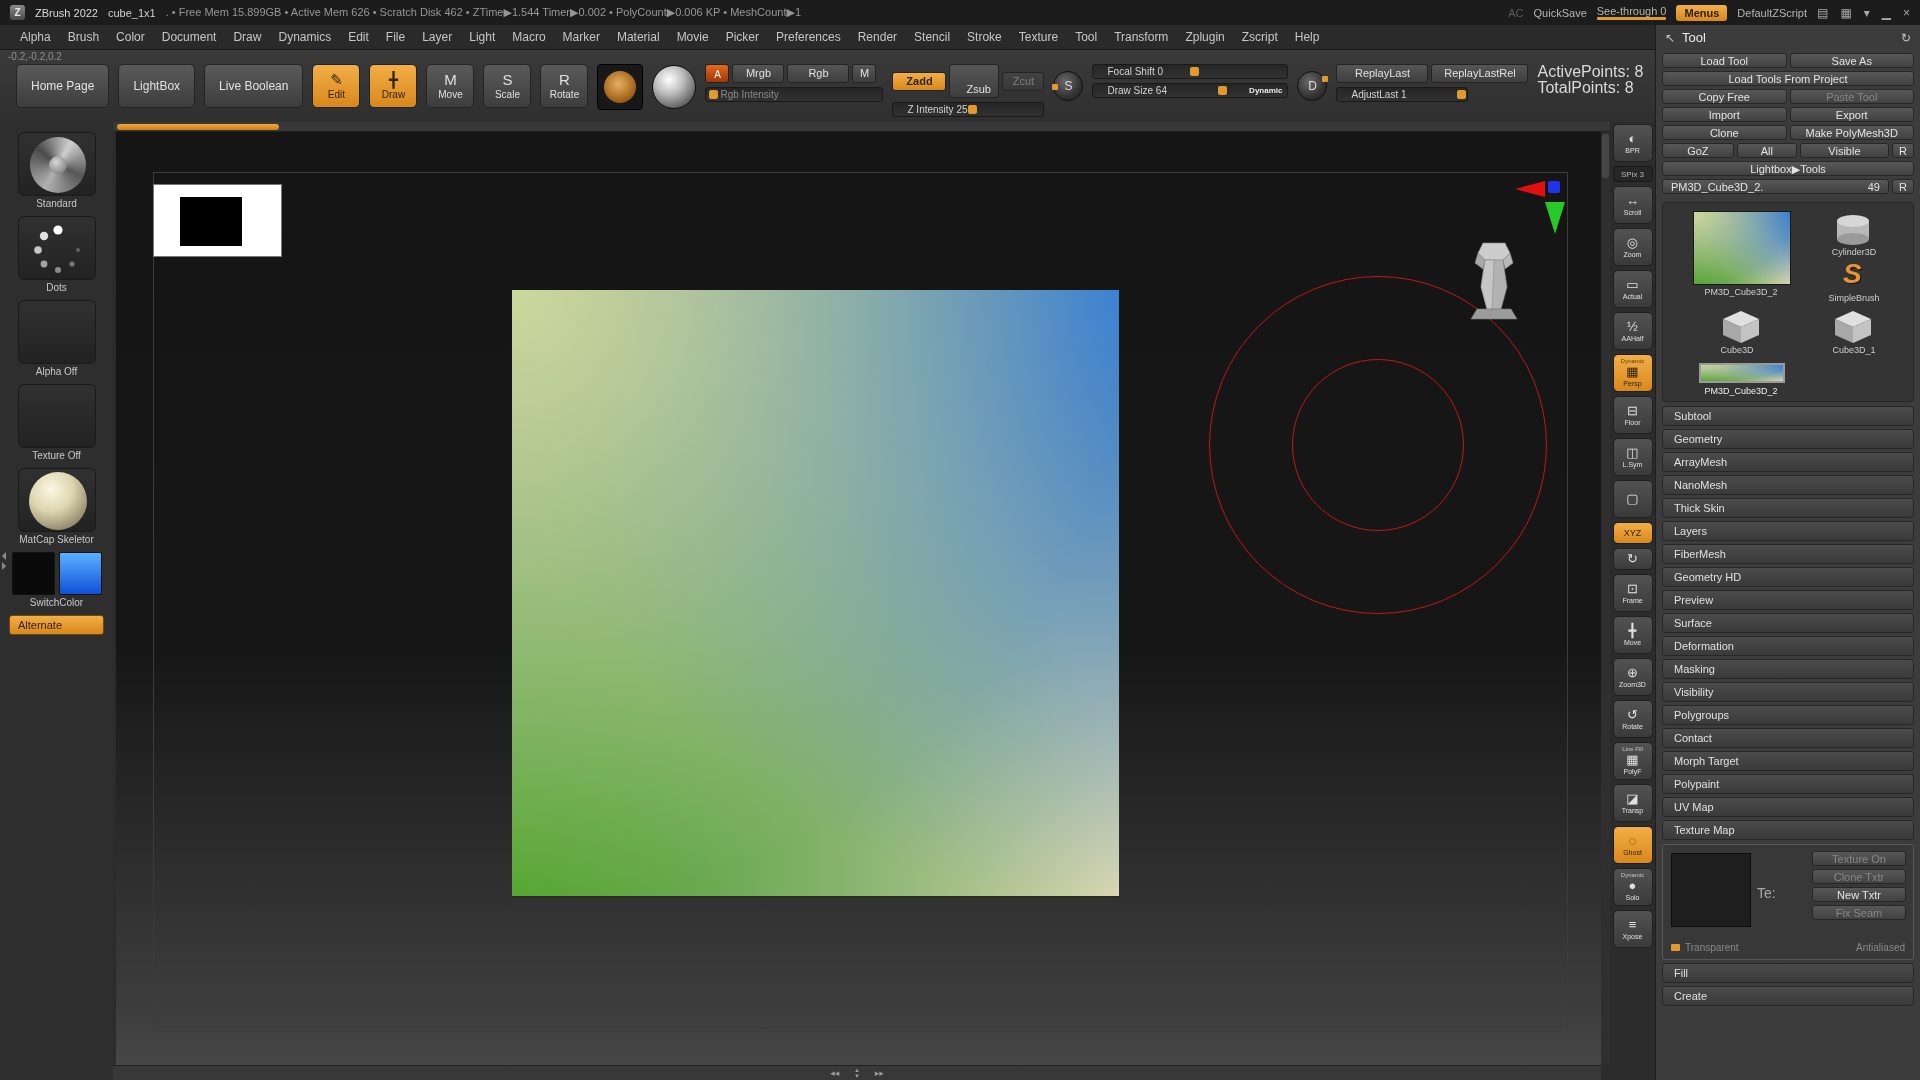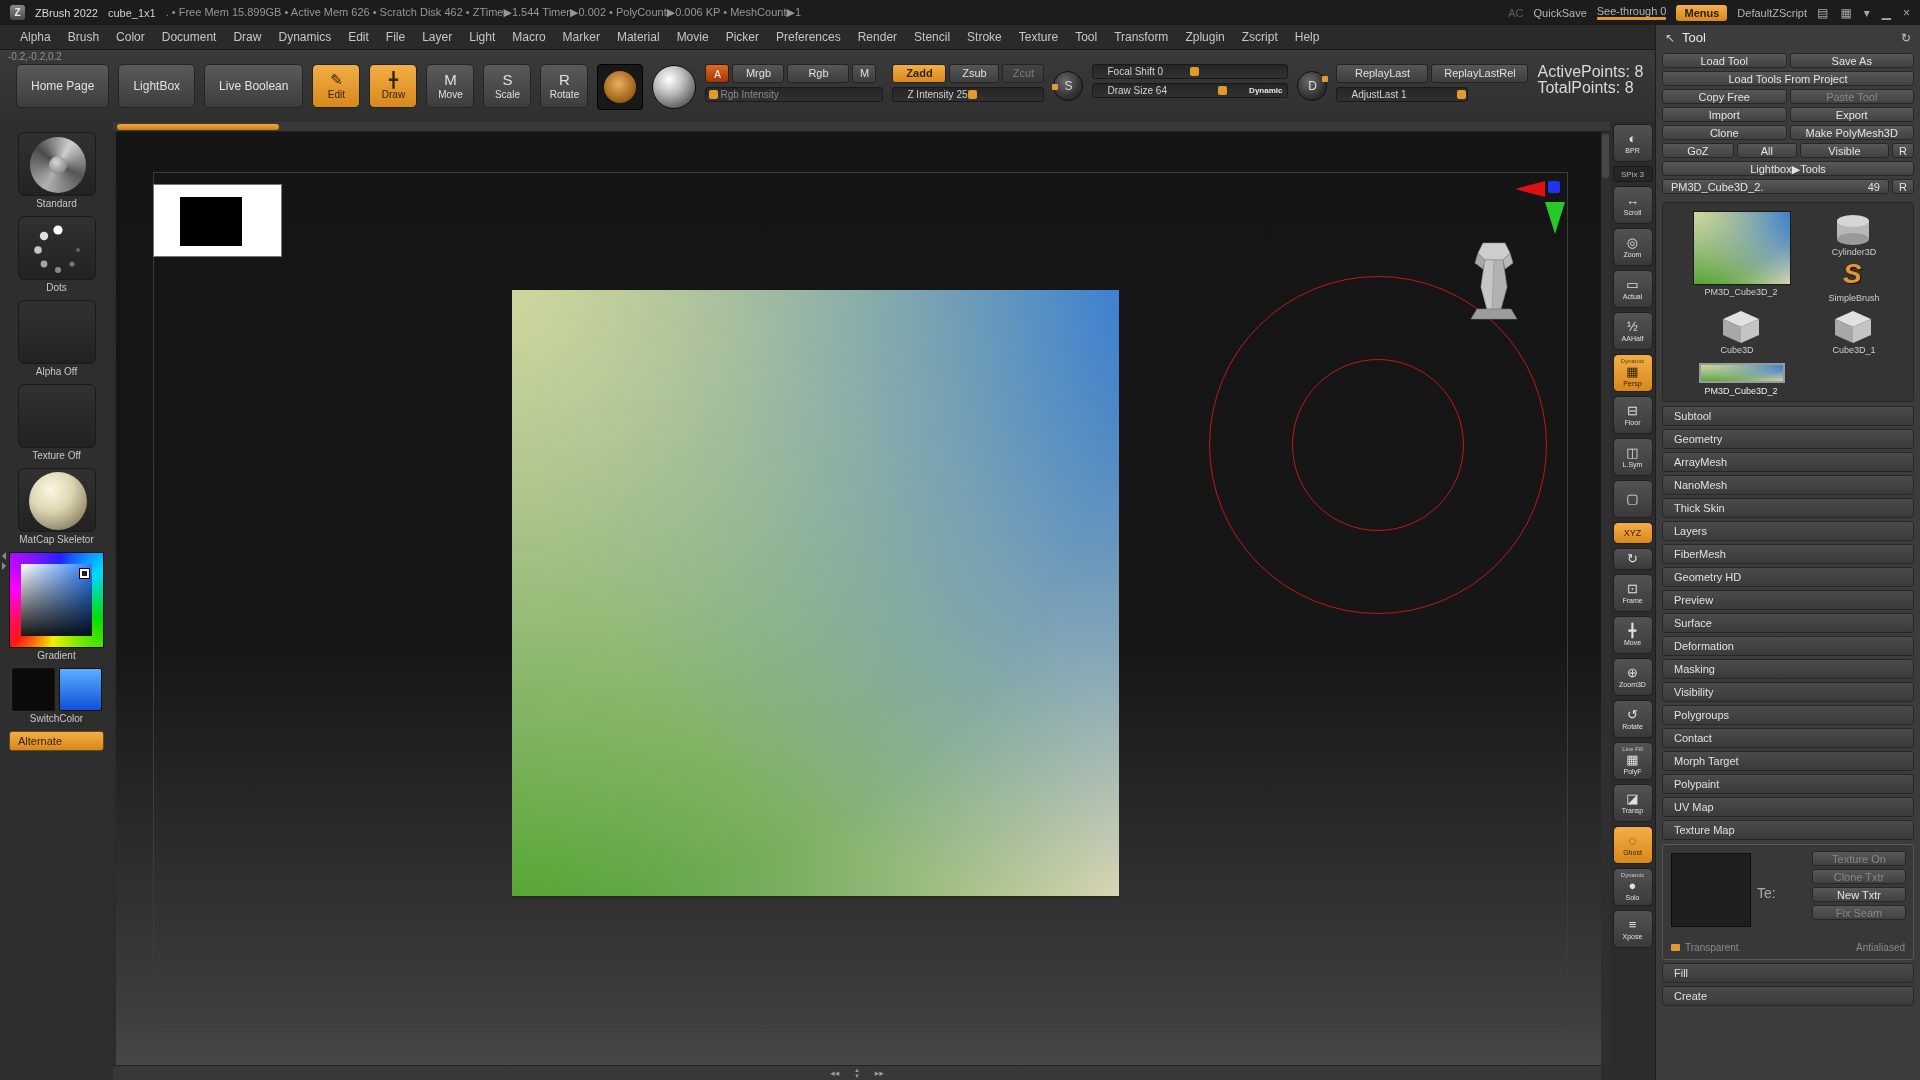--- a/index.html
+++ b/index.html
@@ -271,21 +271,21 @@
       </div>
       <div class="slider" style="width:178px">
         <span>Rgb Intensity</span>
         <span class="nub" style="left:3px"></span>
       </div>
     </div>
 
     <div class="grp" style="width:152px">
       <div class="row">
         <div class="mini-btn orange" style="width:54px;padding:0">Zadd</div>
-        <div class="mini-btn" style="width:50px;padding:0">Zsub</div>
+        <div class="mini-btn" style="width:50px;padding:16px">Zsub</div>
         <div class="mini-btn dis" style="width:42px;padding:0">Zcut</div>
       </div>
       <div class="slider lite" style="width:152px">
         <span>Z Intensity 25</span>
         <span class="nub" style="left:50%"></span>
       </div>
     </div>
 
     <div class="knob">
       <span>S</span>
@@ -354,27 +354,20 @@
   </div>
   <div class="sb-item">
     <div class="sb-thumb"></div>
     <div class="sb-label">Texture Off</div>
   </div>
   <div class="sb-item">
     <div class="sb-thumb">
         <div class="mc"></div>
       </div>
     <div class="sb-label">MatCap Skeletor</div>
-  </div>
-  <div class="sb-item">
-    <div class="gp">
-      <div class="sv"></div>
-      <div class="sel"></div>
-    </div>
-    <div class="sb-label">Gradient</div>
   </div>
   <div class="sb-item">
     <div class="swrow">
       <div class="swb" style="background:#0a0a0a"></div>
       <div class="swb" style="background:linear-gradient(#5ab0ff,#1150d8)"></div>
     </div>
     <div class="sb-label">SwitchColor</div>
   </div>
   <div class="alt-btn">Alternate</div>
 </div>

